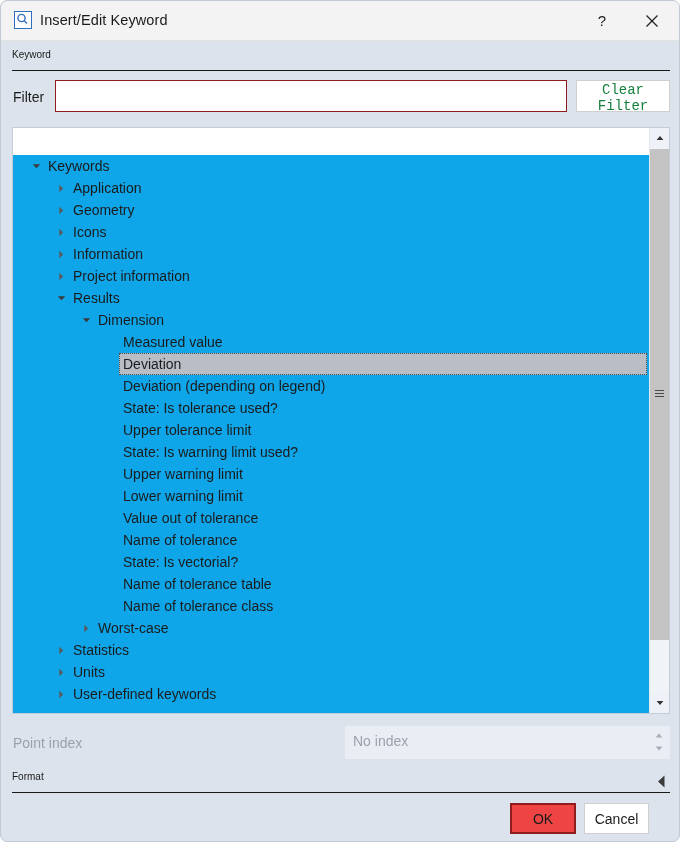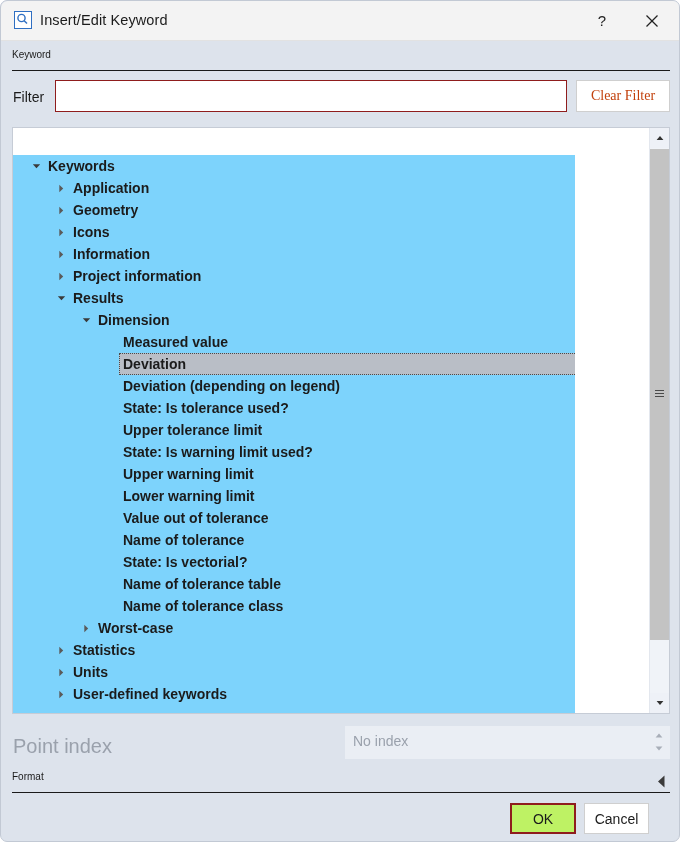--- a/index.html
+++ b/index.html
@@ -112,23 +112,23 @@
     padding: 0 6px;
     outline: none;
   }
   .clear-filter {
     position: absolute;
     left: 575px; top: 79px;
     width: 94px; height: 32px;
     box-sizing: border-box;
     background: #ffffff;
     border: 1px solid #cfcfcf;
-    font-family: Liberation Serif, serif;
-    font-size: 14px;
-    color: #c2410c;
+    font-family: Liberation Mono, monospace;
+    font-size: 14px;
+    color: #15803d;
     cursor: default;
   }
 
   
   .tree-panel {
     position: absolute;
     left: 11px; top: 126px;
     width: 658px; height: 587px;
     box-sizing: border-box;
     background: #ffffff;
@@ -146,25 +146,24 @@
   }
   .tree-header-label {
     position: absolute;
     left: 10px; top: 5px;
     font-size: 14px;
     color: #1b1b1b;
   }
   .tree-body {
     position: absolute;
     left: 0; top: 27px;
-    width: 562px;
+    width: 636px;
     height: 558px;
-    background: #7dd3fc;
+    background: #0ea5e9;
     overflow: hidden;
-    font-weight: bold;
   }
   .tree-row {
     position: relative;
     height: 22px;
     line-height: 22px;
     white-space: nowrap;
   }
   .tree-row .twisty {
     position: absolute;
     top: 0;
@@ -232,21 +231,21 @@
     display: block;
     height: 1px;
     background: #4a4a4a;
     margin-bottom: 2px;
   }
 
   
   .pidx-label {
     position: absolute;
     left: 12px; top: 734px;
-    font-size: 20px;
+    font-size: 14px;
     color: #9aa1ac;
   }
   .pidx-spin {
     position: absolute;
     left: 344px; top: 725px;
     width: 325px; height: 33px;
     box-sizing: border-box;
     background: #eaeef4;
     border: none;
   }
@@ -283,21 +282,21 @@
     align-items: center;
     justify-content: center;
   }
 
   
   .btn-ok {
     position: absolute;
     left: 509px; top: 802px;
     width: 66px; height: 31px;
     box-sizing: border-box;
-    background: #bef264;
+    background: #ef4444;
     border: 2px solid #8f1d1d;
     font-family: "Liberation Sans", sans-serif;
     font-size: 14px;
     color: #1b1b1b;
     cursor: default;
   }
   .btn-cancel {
     position: absolute;
     left: 583px; top: 802px;
     width: 65px; height: 31px;

